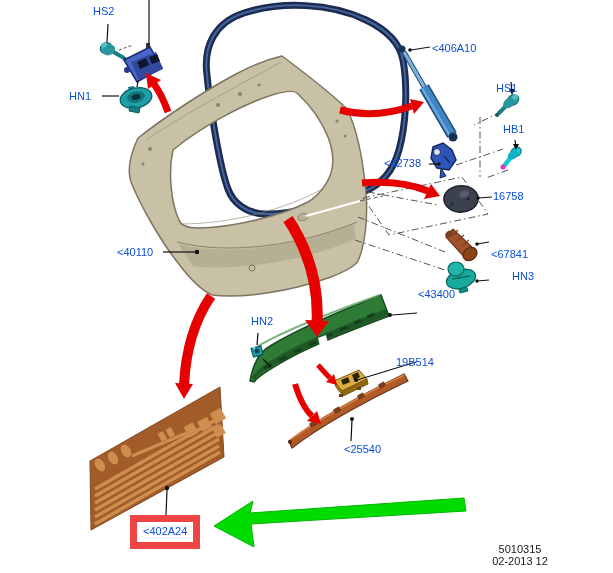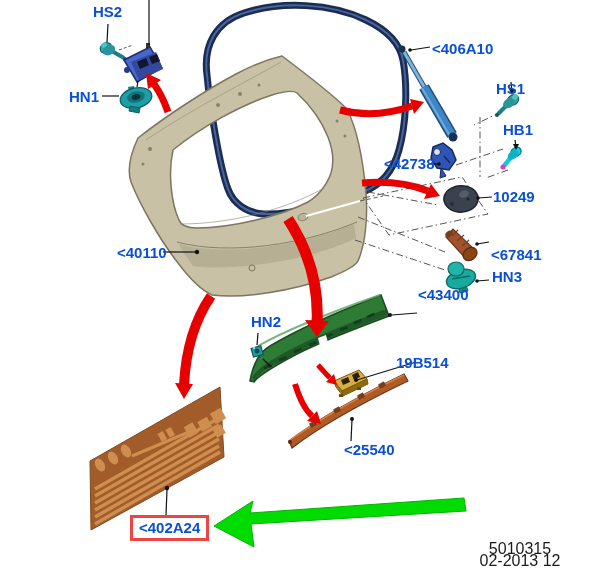--- a/index.html
+++ b/index.html
@@ -1,23 +1,23 @@
 <!DOCTYPE html>
 <html><head>
 <meta charset="utf-8">
 <style>
   html,body{margin:0;padding:0;background:#fff;}
   .stage{position:relative;width:613px;height:573px;background:#fff;overflow:hidden;
          font-family:"Liberation Sans",sans-serif;}
   .stage svg{position:absolute;left:0;top:0;}
-  .lbl{position:absolute;font-weight:bold;font-size:15px;line-height:15px;
+  .lbl{position:absolute;font-weight:normal;font-size:11px;line-height:15px;
        color:#0A4FD6;white-space:nowrap;letter-spacing:0px;}
-  .boxed{border:3px solid #ef4444;padding:2px 6px 3px 6px;background:#fff;}
+  .boxed{border:7px solid #ef4444;padding:2px 6px 3px 6px;background:#fff;}
   .footer{position:absolute;left:462px;top:543px;width:116px;text-align:center;
-          font-size:16px;line-height:12px;color:#1a1a1a;font-weight:normal;}
+          font-size:11px;line-height:12px;color:#1a1a1a;font-weight:normal;}
 </style>
 </head>
 <body>
 
 <div class="stage">
 
 <svg width="613" height="573" viewBox="0 0 613 573">
 
   <g>
     <path d="M207,75 C203,45 216,22 244,13 C281,1 331,3 366,20 C389,31 400,44 403,60
@@ -277,23 +277,23 @@
 
   <polygon points="214,526 253,501 250,513 464,498 466,511 251,524 254,547" fill="#00DC00" stroke="#00B400" stroke-width="1"></polygon>
 </svg>
 
   <div class="lbl" style="left:93px;top:4px">HS2</div>
   <div class="lbl" style="left:69px;top:89px">HN1</div>
   <div class="lbl" style="left:432px;top:41px">&lt;406A10</div>
   <div class="lbl" style="left:496px;top:81px">HS1</div>
   <div class="lbl" style="left:503px;top:122px">HB1</div>
   <div class="lbl" style="left:384px;top:156px">&lt;42738</div>
-  <div class="lbl" style="left:493px;top:189px">10249</div>
+  <div class="lbl" style="left:493px;top:189px">16758</div>
   <div class="lbl" style="left:491px;top:247px">&lt;67841</div>
-  <div class="lbl" style="left:492px;top:269px">HN3</div>
+  <div class="lbl" style="left:512px;top:269px">HN3</div>
   <div class="lbl" style="left:117px;top:245px">&lt;40110</div>
   <div class="lbl" style="left:418px;top:287px">&lt;43400</div>
   <div class="lbl" style="left:251px;top:314px">HN2</div>
   <div class="lbl" style="left:396px;top:355px">19B514</div>
   <div class="lbl" style="left:344px;top:442px">&lt;25540</div>
   <div class="lbl boxed" style="left:130px;top:515px">&lt;402A24</div>
 
   <div class="footer">
     <div>5010315</div>
     <div>02-2013 12</div>

